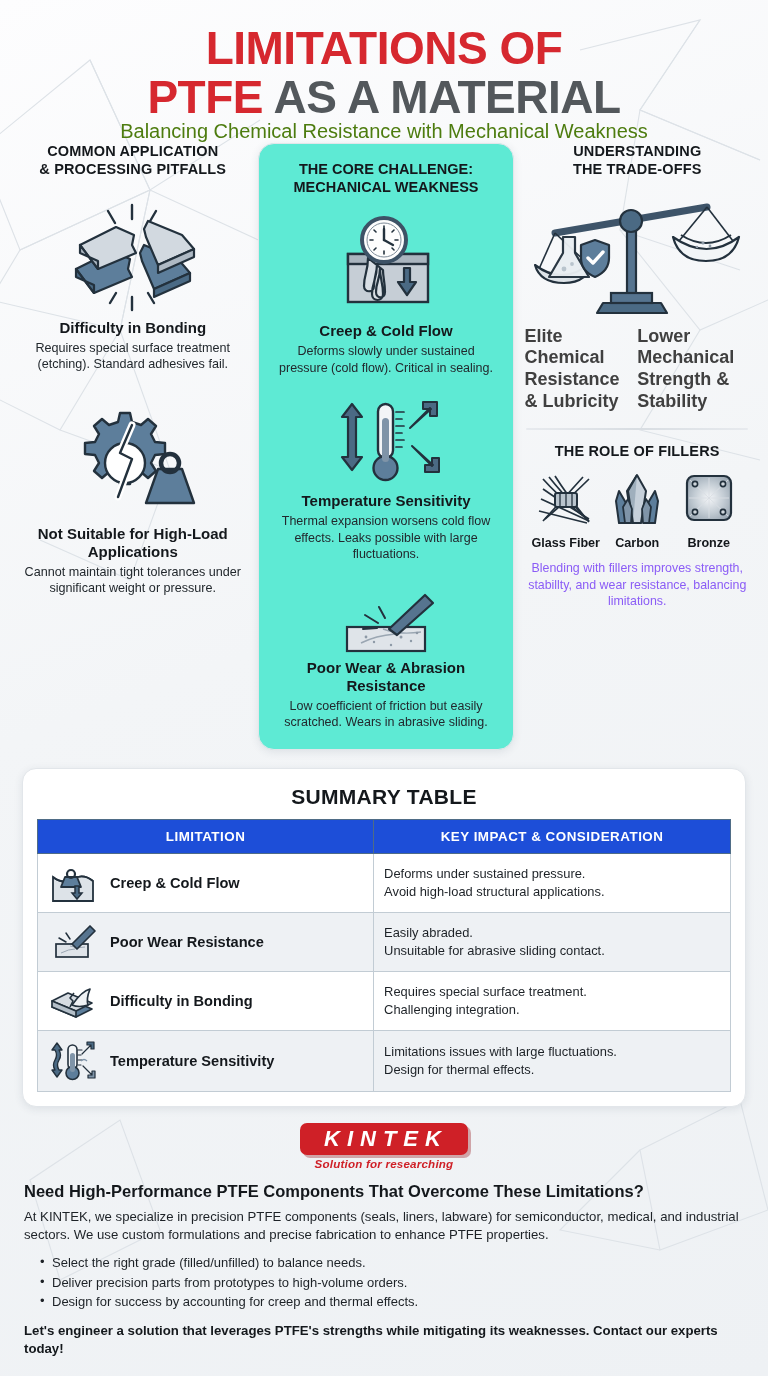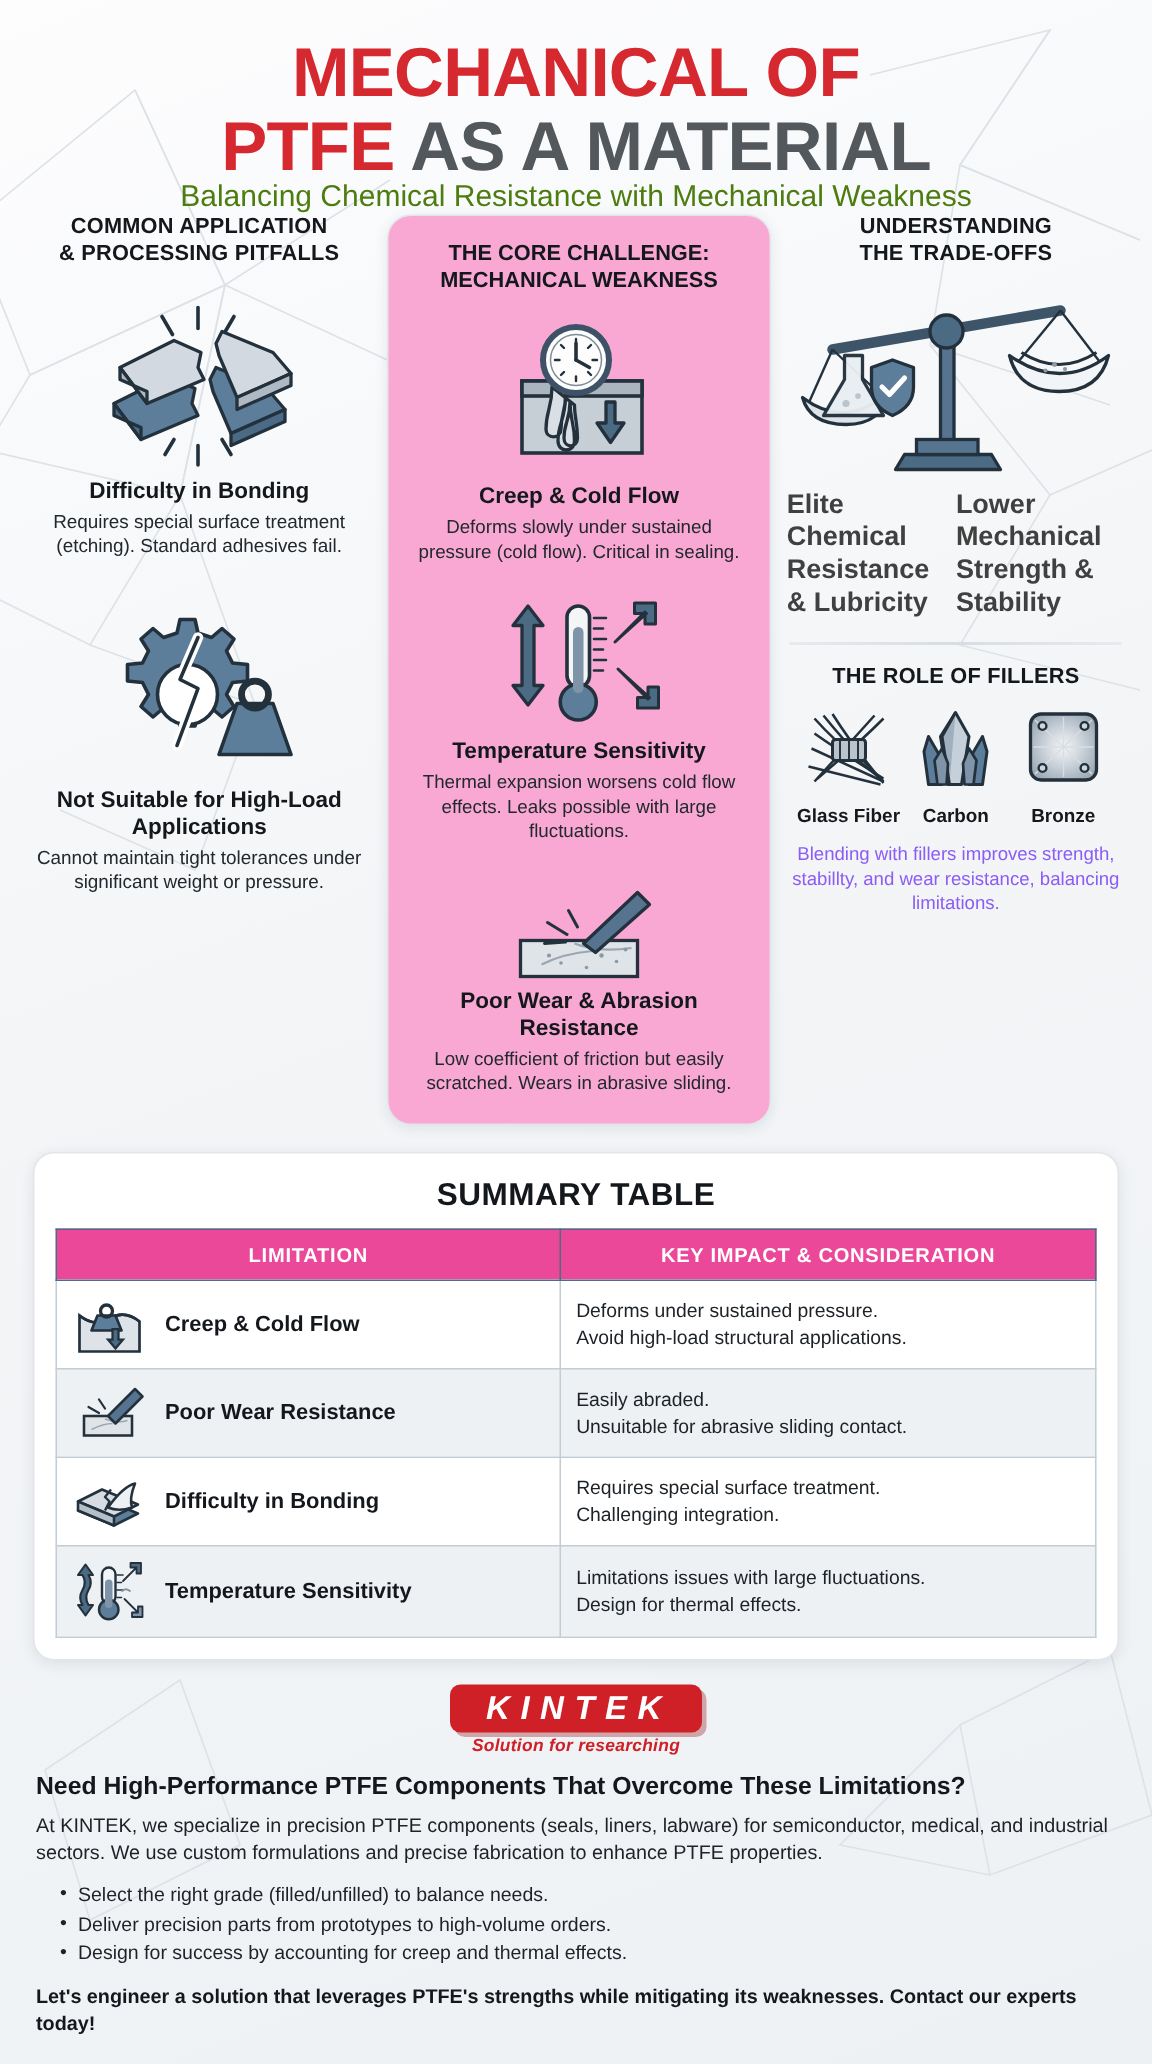--- a/index.html
+++ b/index.html
@@ -23,21 +23,21 @@
 
   
   .main{display:flex;align-items:flex-start;padding:0 12px;}
   .col-left{width:246px;padding:0 8px;}
   .col-mid{width:262px;margin:0 4px;}
   .col-right{width:242px;padding:0 6px;}
 
   .sec-head{font-size:14.5px;font-weight:700;text-align:center;letter-spacing:0.15px;line-height:1.22;color:#14181c;text-transform:uppercase;}
 
   .card{
-    background:#f9a8d4;border-radius:16px;border:1px solid #e2e6ea;
+    background:#5eead4;border-radius:16px;border:1px solid #e2e6ea;
     box-shadow:0 2px 9px rgba(40,55,75,0.10);
     padding:16px 14px 18px;
   }
   .card-head{font-size:14.5px;font-weight:700;text-align:center;line-height:1.25;color:#14181c;text-transform:uppercase;}
 
   .item{text-align:center;}
   .item .ttl{font-size:15px;font-weight:700;line-height:1.2;margin-top:2px;color:#14181c;}
   .item .desc{font-size:12.6px;line-height:1.32;margin-top:3px;color:#22282d;}
   .art{display:flex;justify-content:center;align-items:center;}
 
@@ -57,21 +57,21 @@
   .fill-note{font-size:12.4px;line-height:1.34;text-align:center;margin-top:9px;color:#8b5cf6;}
 
   
   .summary{
     margin:18px 22px 0;background:#fff;border-radius:14px;
     border:1px solid #e2e6ea;box-shadow:0 2px 9px rgba(40,55,75,0.10);
     padding:12px 14px 14px;
   }
   .sum-title{text-align:center;font-size:21px;font-weight:700;letter-spacing:0.3px;color:#14181c;padding:4px 0 10px;}
   table{width:100%;border-collapse:collapse;table-layout:fixed;}
-  th{background:#ec4899;color:#fff;font-size:13.4px;font-weight:700;letter-spacing:0.5px;padding:9px 4px;text-align:center;border:1px solid #4f6c86;}
+  th{background:#1d4ed8;color:#fff;font-size:13.4px;font-weight:700;letter-spacing:0.5px;padding:9px 4px;text-align:center;border:1px solid #4f6c86;}
   th.c1{width:48.5%;}
   td{border:1px solid #c2ccd4;padding:9px 10px;vertical-align:middle;}
   tr.alt td{background:#eef1f4;}
   tr td{background:#fff;}
   .lim-cell{display:flex;align-items:center;gap:12px;}
   .lim-cell .lbl{font-size:14.6px;font-weight:700;color:#14181c;}
   .imp{font-size:12.9px;line-height:1.38;color:#1d2227;}
 
   
   .logo-wrap{text-align:center;margin-top:16px;}
@@ -108,21 +108,21 @@
     <path d="M30 1180 L120 1120 L160 1230 L60 1280 Z"></path>
     <path d="M640 1150 L740 1100 L768 1210 L660 1250 Z"></path>
     <path d="M640 1150 L560 1230 L660 1250"></path>
   </g>
 </svg>
 
 <div class="wrap">
 
   <div class="header">
     <div class="title">
-      <div class="red">MECHANICAL OF</div>
+      <div class="red">LIMITATIONS OF</div>
       <div class="t-line2">
         <span class="red">PTFE</span>
         <span class="gry">AS A MATERIAL</span>
       </div>
     </div>
     <div class="subtitle">Balancing Chemical Resistance with Mechanical Weakness</div>
   </div>
 
   <div class="main">
 

